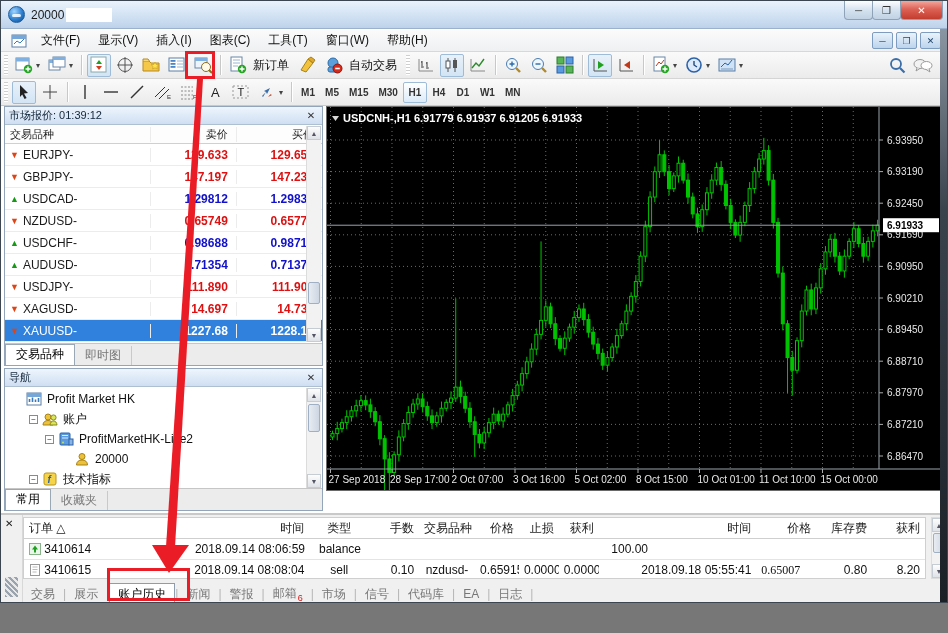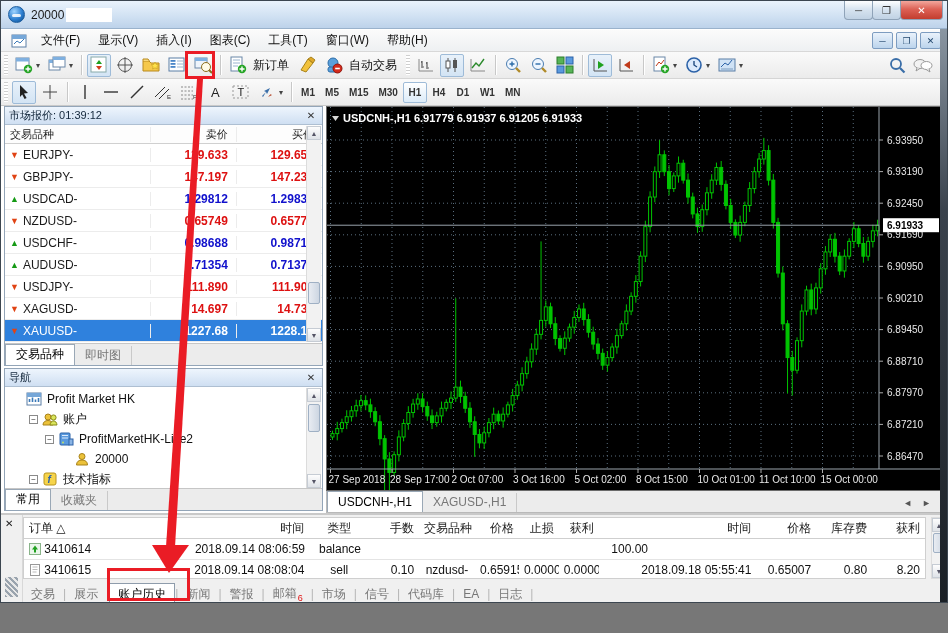--- a/index.html
+++ b/index.html
@@ -848,28 +848,20 @@
         <text x="309" y="376" fill="#e8e8e8" font-size="10">8 Oct 15:00</text>
         <line x1="372.5" y1="362" x2="372.5" y2="366" stroke="#aaa"></line>
         <text x="370.5" y="376" fill="#e8e8e8" font-size="10">10 Oct 01:00</text>
         <line x1="434" y1="362" x2="434" y2="366" stroke="#aaa"></line>
         <text x="432" y="376" fill="#e8e8e8" font-size="10">11 Oct 10:00</text>
         <line x1="495.5" y1="362" x2="495.5" y2="366" stroke="#aaa"></line>
         <text x="493.5" y="376" fill="#e8e8e8" font-size="10">15 Oct 00:00</text>
         <text x="16" y="15" fill="#fff" font-size="11" font-weight="bold">USDCNH-,H1  6.91779 6.91937 6.91205 6.91933</text>
         <path d="M5 9 l7 0 -3.5 5 z" fill="#d8d8d8"></path>
       </svg></div>
-  <div id="chart-tabs">
-      <span class="p-tab active">USDCNH-,H1</span>
-      <span class="p-tab">XAGUSD-,H1</span>
-      <span id="chart-tab-nav">
-        <span>◄</span>
-        <span>►</span>
-      </span>
-    </div>
 
   <div id="terminal">
     <div id="term-strip">
       <span id="term-close">✕</span>
       <span id="term-grip"></span>
     </div>
     <div id="term-table">
         <div class="t-row head">
           <span class="t-cell" style="width: 128px; text-align: left;">订单 △</span>
           <span class="t-cell" style="width: 158px; text-align: right;">时间</span>
@@ -904,21 +896,21 @@
                 <path d="M3.5 3h5M3.5 5.5h5M3.5 8h4" stroke="#bbb"></path>
               </svg></span> 3410615</span>
           <span class="t-cell" style="width: 158px; text-align: right;">2018.09.14 08:08:04</span>
           <span class="t-cell" style="width: 60px; text-align: center;">sell</span>
           <span class="t-cell" style="width: 50px; text-align: right;">0.10</span>
           <span class="t-cell" style="width: 56px; text-align: center;">nzdusd-</span>
           <span class="t-cell" style="width: 44px; text-align: right;">0.65915</span>
           <span class="t-cell" style="width: 40px; text-align: right;">0.00000</span>
           <span class="t-cell" style="width: 40px; text-align: right;">0.00000</span>
           <span class="t-cell" style="width: 158px; text-align: right;">2018.09.18 05:55:41</span>
-          <span class="t-cell" style="width: 60px; text-align: right;">0.65007</span>
+          <span class="t-cell" style="width: 60px;  font-family: Liberation Serif, serif;">0.65007</span>
           <span class="t-cell" style="width: 56px; text-align: right;">0.80</span>
           <span class="t-cell" style="width: 53px; text-align: right;">8.20</span>
         </div>
       </div>
     <div id="term-vscroll">
       <div class="vs-btn">▲</div>
       <div class="vs-thumb" style="top:15px;height:20px;left:1px"></div>
       <div class="vs-btn" style="position:absolute;bottom:0;left:0;right:0">▼</div>
     </div>
     <div id="term-tabs">

